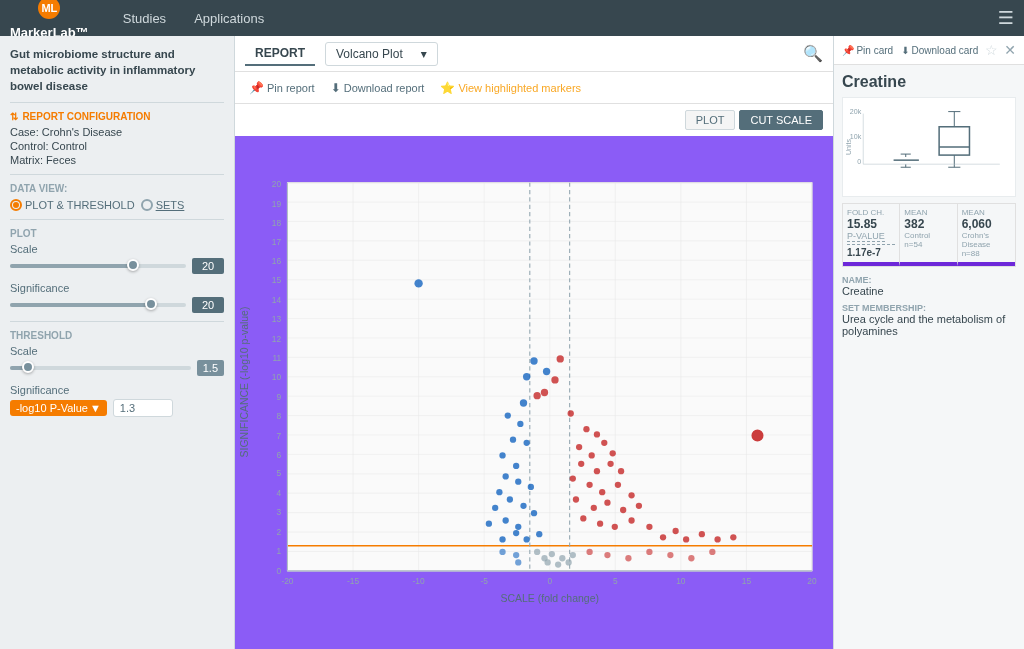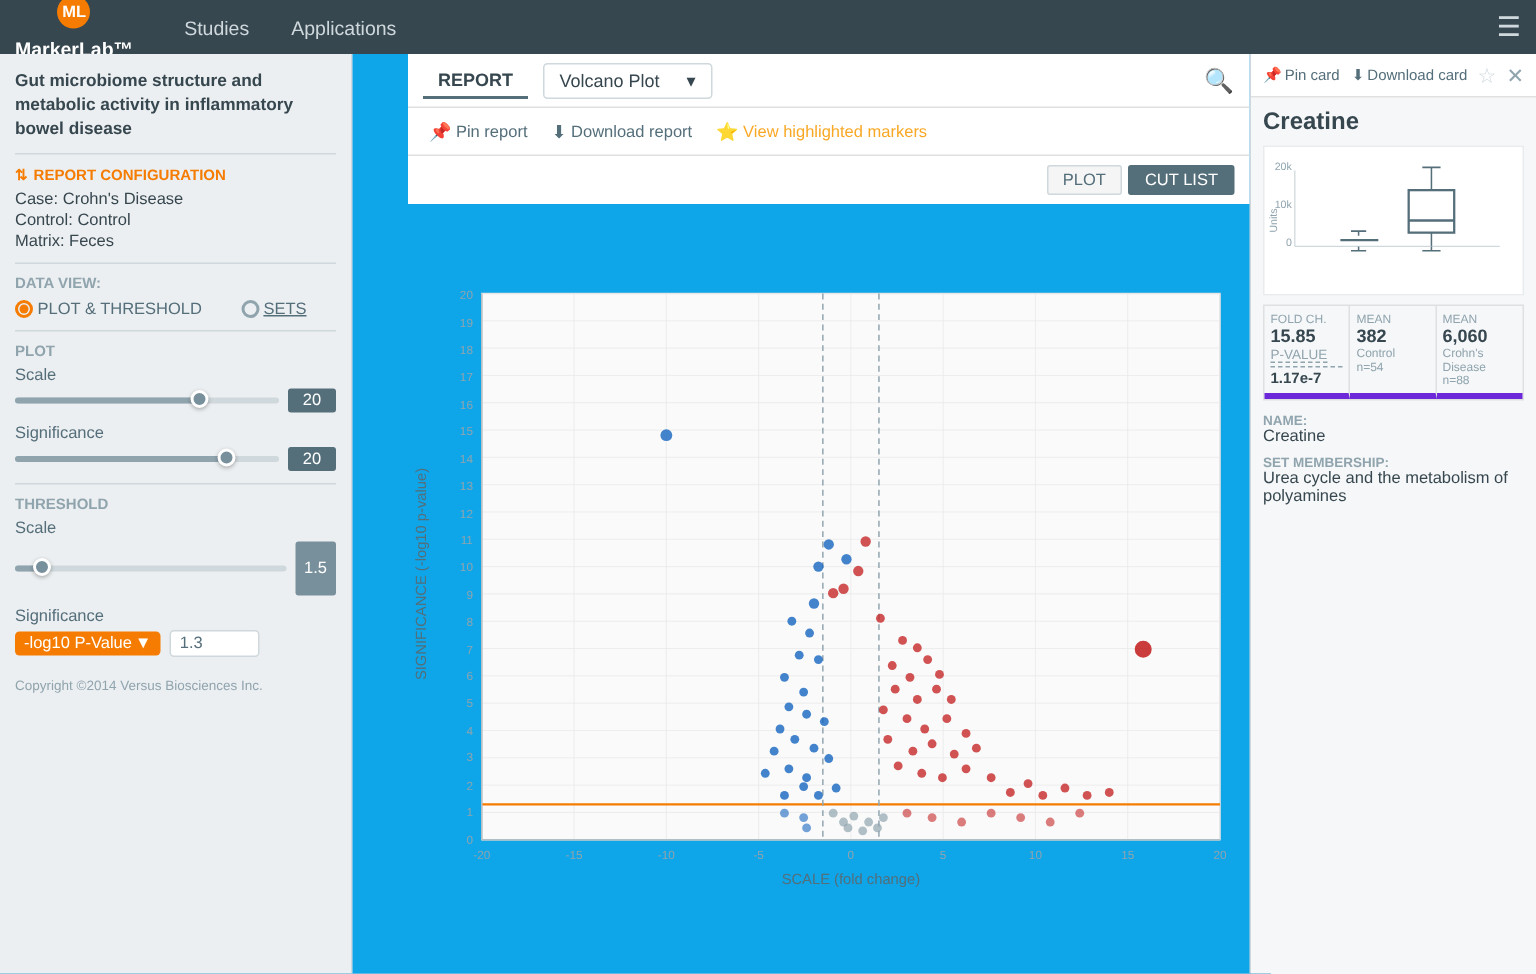--- a/index.html
+++ b/index.html
@@ -56,47 +56,46 @@
       text-transform: uppercase;
       margin: 8px 0 4px 0;
       display: flex;
       align-items: center;
       gap: 4px;
     }
     .info-row { font-size: 11px; color: #546e7a; margin-bottom: 2px; }
     .info-row span { color: #37474f; }
     .divider { border-top: 1px solid #cfd8dc; margin: 8px 0; }
     .data-view-label { font-size: 10px; color: #90a4ae; font-weight: bold; text-transform: uppercase; margin-bottom: 5px; }
-    .radio-group { display: flex; align-items: center; gap: 20px; margin-bottom: 6px; }
+    .radio-group { display: flex; align-items: center; gap: 0; margin-bottom: 6px; }
     .radio-option { display:flex; align-items:center; gap:3px; font-size:11px; color:#546e7a; cursor:pointer; }
     .radio-dot { width:12px; height:12px; border-radius:50%; border:2px solid #90a4ae; display:flex; align-items:center; justify-content:center; }
     .radio-dot.active { border-color:#f57c00; }
     .radio-dot.active::after { content:''; width:6px; height:6px; border-radius:50%; background:#f57c00; }
     .sub-header { font-size:10px; font-weight:bold; color:#90a4ae; text-transform:uppercase; margin:8px 0 4px 0; }
     .slider-label { font-size:11px; color:#546e7a; margin-bottom:3px; }
     .slider-row { display:flex; align-items:center; gap:6px; margin-bottom:8px; }
     .slider-track { flex:1; height:4px; background:#cfd8dc; border-radius:2px; position:relative; }
     .slider-fill { position:absolute; left:0; top:0; height:100%; background:#90a4ae; border-radius:2px; }
     .slider-thumb { position:absolute; top:-5px; width:12px; height:12px; border-radius:50%; background:#78909c; border:2px solid #fff; box-shadow:0 1px 3px rgba(0,0,0,0.3); }
     .slider-value { width:32px; text-align:center; background:#546e7a; color:#fff; font-size:11px; padding:2px 4px; border-radius:2px; }
-    .threshold-value-box { background:#78909c; color:#fff; font-size:11px; padding:12px 6px; border-radius:2px; }
+    .threshold-value-box { background:#78909c; color:#fff; font-size:11px; padding:2px 6px; border-radius:2px; }
     .sig-row { display:flex; align-items:center; gap:6px; margin-bottom:4px; }
     .sig-dropdown { background:#f57c00; color:#fff; font-size:11px; padding:2px 6px; border-radius:3px; cursor:pointer; display:flex; gap:2px; }
     .sig-input { border:1px solid #cfd8dc; background:#fff; font-size:11px; padding:2px 6px; border-radius:3px; width:60px; color:#546e7a; }
     #copyright { font-size:9px; color:#90a4ae; margin-top:auto; padding-top:10px; }
 
     
     #center-panel {
       flex: 1;
       display: flex;
       flex-direction: column;
-      background: #0ea5e9;
+      background: #8b5cf6;
       border-right: 1px solid #cfd8dc;
       min-width: 0;
-      padding-left: 37px;
     }
     #report-bar {
       height: 36px;
       border-bottom: 1px solid #e0e0e0;
       display: flex;
       align-items: center;
       padding: 0 10px;
       gap: 10px;
       background: #fff;
     }
@@ -252,21 +251,20 @@
     </div>
     <div class="slider-label">Significance</div>
     <div class="sig-row">
       <div class="sig-dropdown">
         <span>-log10 P-Value</span>
         <span>▼</span>
       </div>
       <input class="sig-input" value="1.3" readonly="" style="">
     </div>
     <div style="flex:1;"></div>
-    <div id="copyright">Copyright ©2014 Versus Biosciences Inc.</div>
   </div>
 
   <div id="center-panel">
     <div id="report-bar">
       <button class="tab-btn active">REPORT</button>
       <div class="tab-dropdown">
         <span>Volcano Plot</span>
         <span>▾</span>
       </div>
       <div class="search-icon-btn">🔍</div>
@@ -280,21 +278,21 @@
         <span class="icon">⬇</span>
         <span>Download report</span>
       </a>
       <a class="action-link star">
         <span class="icon">⭐</span>
         <span>View highlighted markers</span>
       </a>
     </div>
     <div id="plot-toolbar">
       <button class="plot-btn">PLOT</button>
-      <button class="plot-btn active">CUT LIST</button>
+      <button class="plot-btn active">CUT SCALE</button>
     </div>
     <div id="chart-area">
       <svg id="volcano-svg" viewBox="0 0 570 420">
 
         <rect x="50" y="10" width="500" height="370" fill="#fafafa" stroke="#e0e0e0"></rect>
 
         <line x1="50" y1="10" x2="550" y2="10" stroke="#e8e8e8" stroke-width="0.5"></line>
         <line x1="50" y1="28.5" x2="550" y2="28.5" stroke="#e8e8e8" stroke-width="0.5"></line>
         <line x1="50" y1="47" x2="550" y2="47" stroke="#e8e8e8" stroke-width="0.5"></line>
         <line x1="50" y1="65.5" x2="550" y2="65.5" stroke="#e8e8e8" stroke-width="0.5"></line>

